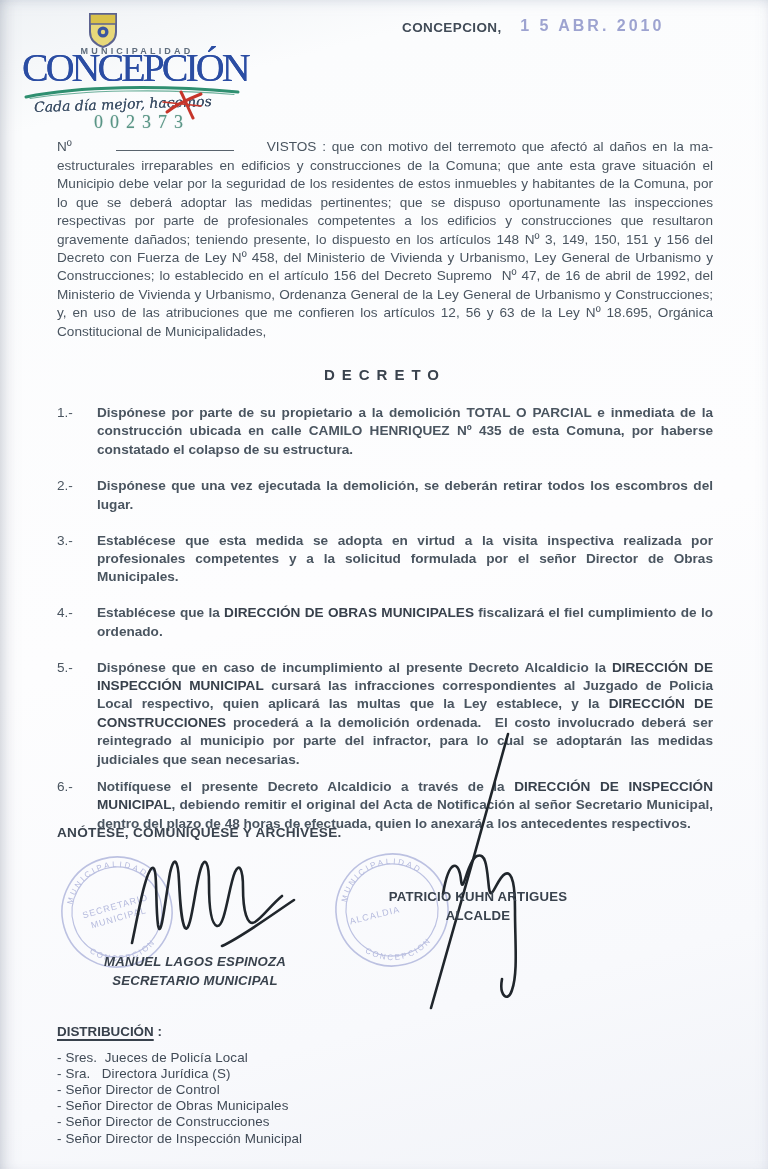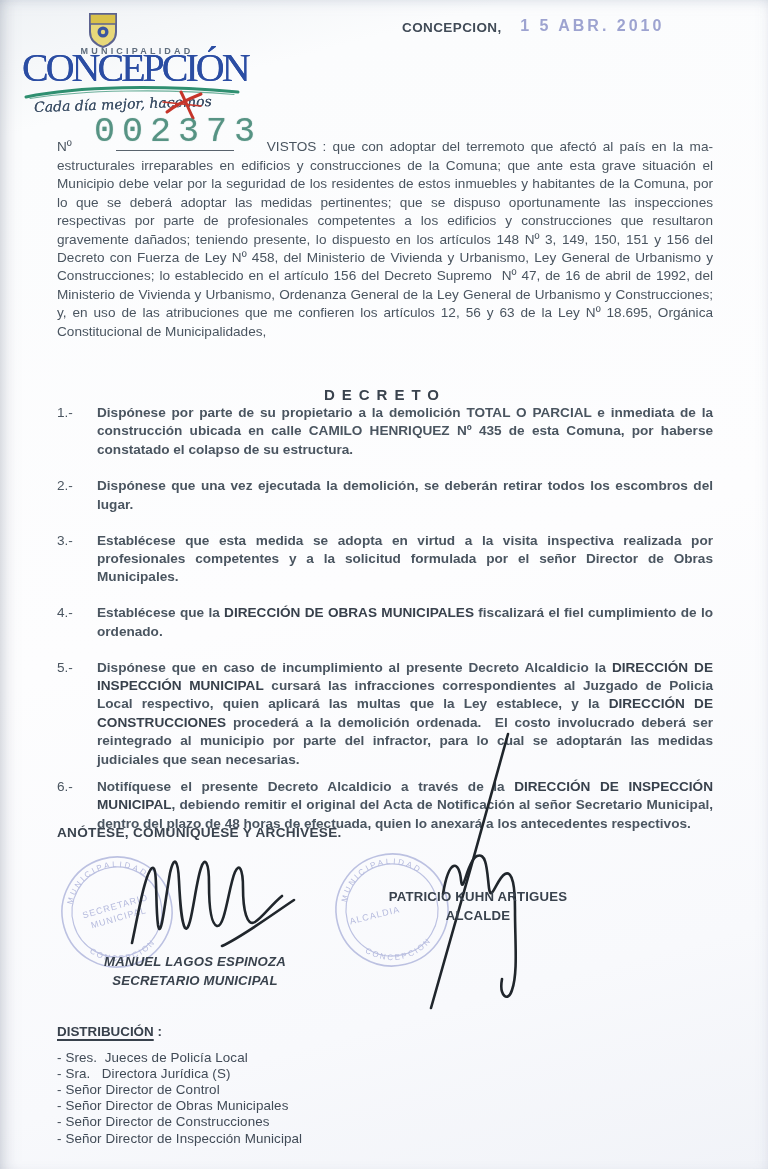--- a/index.html
+++ b/index.html
@@ -33,22 +33,22 @@
   .swoosh{position:absolute;left:8px;top:76px;}
   .tagline{
     position:absolute;left:18px;top:88px;
     font-family:"DejaVu Serif", serif;font-style:italic;
     font-size:14px;color:#3c4f66;white-space:nowrap;
     transform:rotate(-2deg);text-shadow:0 0 .5px #3c4f66;
   }
   .cross{position:absolute;left:145px;top:82px;}
   .folio{
     position:absolute;left:78px;top:104px;
-    font-family:Liberation Mono, monospace;
-    font-size:35px;letter-spacing:7px;color:rgba(68,135,117,.8);
+    font-family:Liberation Serif, serif;
+    font-size:18px;letter-spacing:7px;color:rgba(68,135,117,.8);
     text-shadow:0 0 1px rgba(68,135,117,.5);
     text-align:center;
   }
   .place-date{position:absolute;left:402px;top:18px;white-space:nowrap;}
   .place{font-size:13.5px;font-weight:700;color:#414b57;letter-spacing:.4px;display:inline-block;}
   .date-stamp{
     display:inline-block;margin-left:14px;
     font-size:16px;font-weight:700;letter-spacing:3px;
     color:rgba(140,147,200,.85);filter:blur(.3px);
     transform:translateY(-1px);
@@ -57,21 +57,21 @@
   .content{position:absolute;left:57px;top:136px;width:656px;height:720px;font-size:13.6px;line-height:18.4px;}
   .intro{position:absolute;top:0;width:100%;}
   .intro-row1{display:flex;align-items:baseline;gap:18px;}
   .num-label{flex:0 0 auto;}
   .folio-line{flex:0 0 auto;display:inline-block;width:118px;margin-left:26px;border-bottom:1.5px solid #59636d;height:14px;}
   .vistos{flex:1 1 auto;margin-left:15px;text-align:justify;text-align-last:justify;}
   .intro-row2{padding-left:227px;letter-spacing:.1px;}
   .intro-body{margin-top:.5px;text-align:justify;}
   .decreto-heading{
     position:absolute;top:230px;width:100%;text-align:center;
-    font-size:15px;font-weight:700;letter-spacing:7px;color:#3a434e;margin-top:20px;
+    font-size:15px;font-weight:700;letter-spacing:7px;color:#3a434e;
   }
   .decree-items{position:absolute;top:268px;width:100%;}
   .decree-item{display:grid;grid-template-columns:40px 1fr;margin-bottom:17.5px;}
   .decree-item:first-child{margin-bottom:18px;}
   .decree-item:nth-child(5){margin-bottom:9px;}
   .decree-item .itext{text-align:justify;font-weight:bold;}
   .decree-item b{color:#38414c;}
   .closing-line{
     position:absolute;top:688px;width:100%;text-align:left;
     font-weight:700;font-size:13.6px;letter-spacing:.3px;color:#3a434e;
@@ -121,21 +121,21 @@
     <span class="place">CONCEPCION,</span>
     <span class="date-stamp">1 5 ABR. 2010</span>
   </div>
 
   <div class="content">
 
     <div class="intro">
       <div class="intro-row1">
         <span class="num-label">Nº</span>
         <span class="folio-line"></span>
-        <span class="vistos">VISTOS : que con adoptar del terremoto que afectó al país en la ma-</span>
+        <span class="vistos">VISTOS : que con motivo del terremoto que afectó al daños en la ma-</span>
       </div>
       <div class="intro-body">estructurales irreparables en edificios y construcciones de la Comuna; que ante esta grave situación el Municipio debe velar por la seguridad de los residentes de estos inmuebles y habitantes de la Comuna, por lo que se deberá adoptar las medidas pertinentes; que se dispuso oportunamente las inspecciones respectivas por parte de profesionales competentes a los edificios y construcciones que resultaron gravemente dañados; teniendo presente, lo dispuesto en los artículos 148 Nº 3, 149, 150, 151 y 156 del Decreto con Fuerza de Ley Nº 458, del Ministerio de Vivienda y Urbanismo, Ley General de Urbanismo y Construcciones; lo establecido en el artículo 156 del Decreto Supremo &nbsp;Nº 47, de 16 de abril de 1992, del Ministerio de Vivienda y Urbanismo, Ordenanza General de la Ley General de Urbanismo y Construcciones; y, en uso de las atribuciones que me confieren los artículos 12, 56 y 63 de la Ley Nº 18.695, Orgánica Constitucional de Municipalidades,</div>
     </div>
 
     <div class="decreto-heading">DECRETO</div>
 
     <div class="decree-items" id="decree-items">
         <div class="decree-item">
           <span>1.-</span>
           <div class="itext"><span>Dispónese por parte de su propietario a la demolición TOTAL O PARCIAL e inmediata de la construcción ubicada en calle CAMILO HENRIQUEZ Nº 435 de esta Comuna, por haberse constatado el colapso de su estructura.</span></div>

